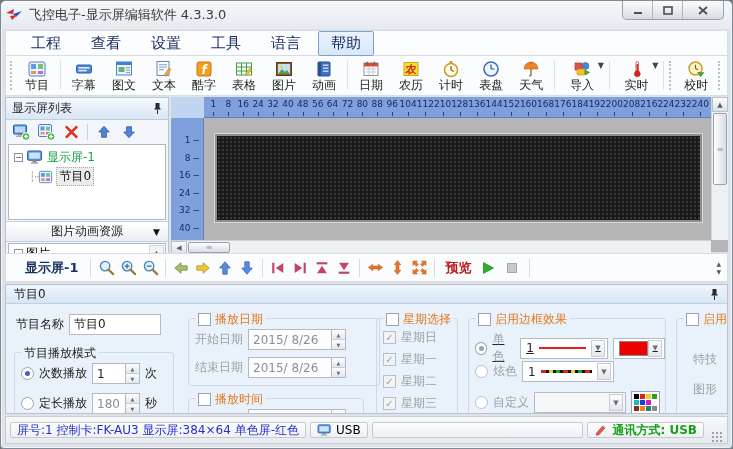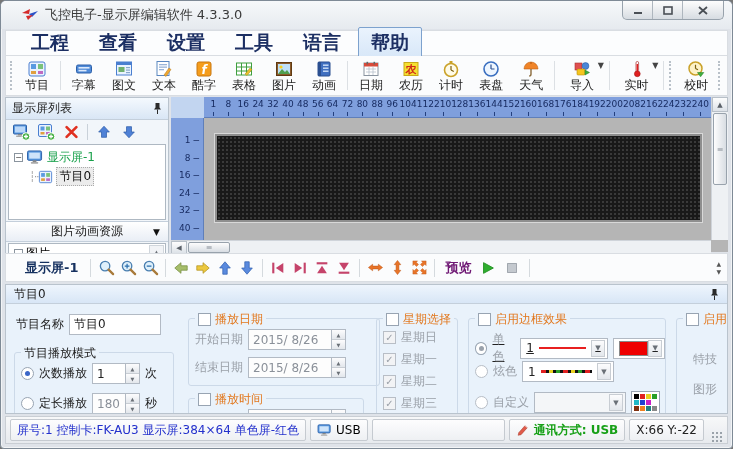--- a/index.html
+++ b/index.html
@@ -1,30 +1,30 @@
 <!DOCTYPE html>
 <html><head>
 <meta charset="utf-8">
 <style>
   * { margin:0; padding:0; box-sizing:border-box; }
   html,body { width:733px; height:449px; font-family:"DejaVu Sans","Liberation Sans",sans-serif; }
   body { background:#777; }
   .window { position:relative; width:733px; height:449px; background:#dfe3e9; border:1px solid #7e8a96; border-radius:6px 6px 4px 4px; overflow:hidden;
             box-shadow:inset 0 0 0 1px rgba(255,255,255,.6); }
   
-  .titlebar { position:absolute; left:0; top:0; right:0; height:28px; display:flex; align-items:center; padding-left:20px;
+  .titlebar { position:absolute; left:0; top:0; right:0; height:28px; display:flex; align-items:center; padding-left:4px;
               background:linear-gradient(#f6f8fa,#e6eaef); }
   .titlebar .logo { width:18px; height:16px; margin-right:6px; }
   .title-text { font-size:13px; color:#3a3a3a; }
   .winbtns { position:absolute; top:0; right:8px; display:flex; border:1px solid #98a2ac; border-top:none; border-radius:0 0 5px 5px; overflow:hidden; background:linear-gradient(#fdfdfd,#d7dce2); }
   .winbtn { width:30px; height:18px; display:flex; align-items:center; justify-content:center; border-right:1px solid #aeb6be; color:#4a4f55; font-size:11px; }
   .winbtn:last-child { border-right:none; width:40px; }
   
   .menubar { position:absolute; left:4px; right:4px; top:29px; height:26px; background:#fcfdfe; border:1px solid #d9dde2; display:flex; align-items:center; padding-left:12px; gap:4px; }
-  .mitem { font-size:19px; color:#1c2f63; padding:2px 12px; border:1px solid transparent; border-radius:2px;font-weight:bold; }
+  .mitem { font-size:15px; color:#1c2f63; padding:2px 12px; border:1px solid transparent; border-radius:2px; }
   .mitem.active { border-color:#7da2ce; background:linear-gradient(#eaf3fd,#d7e7f8); }
   
   .toolbar { position:absolute; left:4px; right:4px; top:55px; height:40px; background:#fbfcfd; border:1px solid #d9dde2; border-top:none; display:flex; align-items:stretch; padding:1px 2px; }
   .grip { width:5px; margin:4px 2px; border-left:2px dotted #b9c1c9; }
   .tsep { width:1px; background:#dcе0e4; background:#dce0e4; margin:4px 3px; }
   .tbtn { width:42px; display:flex; flex-direction:column; align-items:center; justify-content:center; gap:1px; position:relative; }
   .tbtn .ticon { height:18px; display:flex; align-items:center; }
   .tbtn .tlabel { font-size:12px; color:#222; line-height:13px; white-space:nowrap; }
   .tbtn.dd { width:50px; }
   .tbtn .ddarrow { position:absolute; right:2px; top:4px; font-size:8px; color:#444; }
@@ -62,21 +62,21 @@
   .scroll-btn { height:15px; display:flex; align-items:center; justify-content:center; font-size:7px; color:#5a6068; background:linear-gradient(#fdfdfd,#dde2e8); border:1px solid #b8c0c8; }
   .vthumb { margin:1px; height:72px; background:linear-gradient(90deg,#fdfdfd,#d8dde3); border:1px solid #98a2ac; border-radius:2px; display:flex; align-items:center; justify-content:center; color:#8a929a; font-size:8px; letter-spacing:0; }
   .hscroll { grid-row:3; grid-column:1 / span 2; background:#eef1f4; border-top:1px solid #cfd4da; display:flex; }
   .hthumb { margin:1px; width:42px; background:linear-gradient(#fdfdfd,#d8dde3); border:1px solid #98a2ac; border-radius:2px; display:flex; align-items:center; justify-content:center; color:#8a929a; font-size:8px; }
   .hsbtn { width:16px; display:flex; align-items:center; justify-content:center; font-size:7px; color:#5a6068; background:linear-gradient(#fdfdfd,#dde2e8); border:1px solid #b8c0c8; }
   
   .preview-bar { position:absolute; left:4px; right:4px; top:252px; height:29px; background:#fbfcfd; border:1px solid #d9dde2; display:flex; align-items:center; padding:0 4px; gap:2px; }
   .pv-screen { font-size:13px; font-weight:bold; color:#15305f; margin:0 6px 0 4px; white-space:nowrap; }
   .pv-sep { width:1px; height:18px; background:#d5dade; margin:0 4px; }
   .pv-btn { width:22px; height:22px; display:flex; align-items:center; justify-content:center; }
-  .pv-label { font-size:13px; font-weight:bold; color:#701a75; margin:0 4px; }
+  .pv-label { font-size:13px; font-weight:bold; color:#b91c1c; margin:0 4px; }
   .pv-spin { margin-left:auto; display:flex; flex-direction:column; gap:1px; font-size:6px; color:#555; padding-right:2px; }
   
   .program-panel { position:absolute; left:4px; right:4px; top:283px; height:130px; background:#e9f2fb; border:1px solid #b9c3cd; overflow:hidden; }
   .pp-hd { height:19px; background:linear-gradient(#eef5fd,#d8e6f6); border-bottom:1px solid #c4cfdb; display:flex; align-items:center; padding:0 8px; font-size:12px; color:#222; }
   .pp-body { position:relative; height:140px; font-size:12px; color:#222; }
   .fld { background:#fff; border:1px solid #b2bac4; height:21px; font-size:12px; display:flex; align-items:center; padding:0 4px; }
   .fld.dis { color:#8a9099; background:#fdfdfd; }
   .spin { display:flex; flex-direction:column; width:14px; border:1px solid #b2bac4; border-left:none; height:21px; }
   .spin span { flex:1; display:flex; align-items:center; justify-content:center; font-size:5px; color:#6a7077; background:linear-gradient(#fcfcfd,#e3e7ec); }
   .spin span:first-child { border-bottom:1px solid #c8cdd3; }
@@ -92,21 +92,21 @@
   .dislab { color:#9aa0a8; }
   .combo { background:#fff; border:1px solid #b2bac4; height:21px; display:flex; align-items:center; padding:0 2px 0 5px; }
   .combo .cbtn { margin-left:auto; width:14px; height:17px; display:flex; align-items:center; justify-content:center; font-size:7px; color:#6a7077; background:linear-gradient(#fcfcfd,#e3e7ec); border:1px solid #c8cdd3; }
   .redline { flex:1; height:0; border-top:2px solid #e82020; margin:0 5px; }
   .multiline { flex:1; height:3px; margin:0 5px; background:repeating-linear-gradient(90deg,#e02020 0 5px,#101010 5px 8px,#e8d020 8px 12px,#101010 12px 15px,#28a028 15px 19px,#101010 19px 22px); }
   .swatch { width:30px; height:15px; background:#ee0000; border:1px solid #888; }
   .pal { display:grid; grid-template-columns:repeat(4,5px); grid-auto-rows:5px; gap:1px; padding:2px; background:#fff; border:1px solid #98a4b2; }
   .pal i { display:block; }
   
   .statusbar { position:absolute; left:4px; right:4px; bottom:4px; height:28px; background:linear-gradient(#f7f8f9,#e7eaee); border:1px solid #c9ced4; display:flex; align-items:center; gap:4px; padding:0 4px; font-size:12px; }
-  .scell { height:22px; border:1px solid #c5cad0; border-radius:2px; background:linear-gradient(#fdfdfe,#eef0f3); display:flex; align-items:center; padding:0 6px; gap:4px; white-space:nowrap; }
+  .scell { height:16px; border:1px solid #c5cad0; border-radius:2px; background:linear-gradient(#fdfdfe,#eef0f3); display:flex; align-items:center; padding:0 6px; gap:4px; white-space:nowrap; }
   .s-blue { color:#2330cc; }
   .s-green { color:#17a017; font-weight:bold; }
   .s-co { color:#222; }
   .sizegrip { margin-left:2px; width:13px; height:13px; align-self:flex-end;
       background-image:radial-gradient(#9aa2aa 1px, transparent 1.1px); background-size:4px 4px; background-position:bottom right; }
   svg { display:block; }
 </style>
 </head>
 <body>
 
@@ -784,18 +784,15 @@
       <span>USB</span>
     </span>
     <span class="scell" style="flex:1;"></span>
     <span class="scell">
       <svg width="14" height="14" viewBox="0 0 18 18">
           <path d="M3.5 12.5 L11.5 3.5 L14.5 6 L6.5 15 L2.8 15.8 Z" fill="#e05a4a" stroke="#a83a2a" stroke-width="0.7"></path>
           <path d="M11.5 3.5 L14.5 6" stroke="#fff" stroke-width="0.8"></path>
         </svg>
       <span class="s-green">通讯方式: USB</span>
     </span>
-    <span class="scell s-co">
-        <span>X:66 Y:-22</span>
-      </span>
     <span class="sizegrip"></span>
   </div>
 </div>
 
 </body></html>

